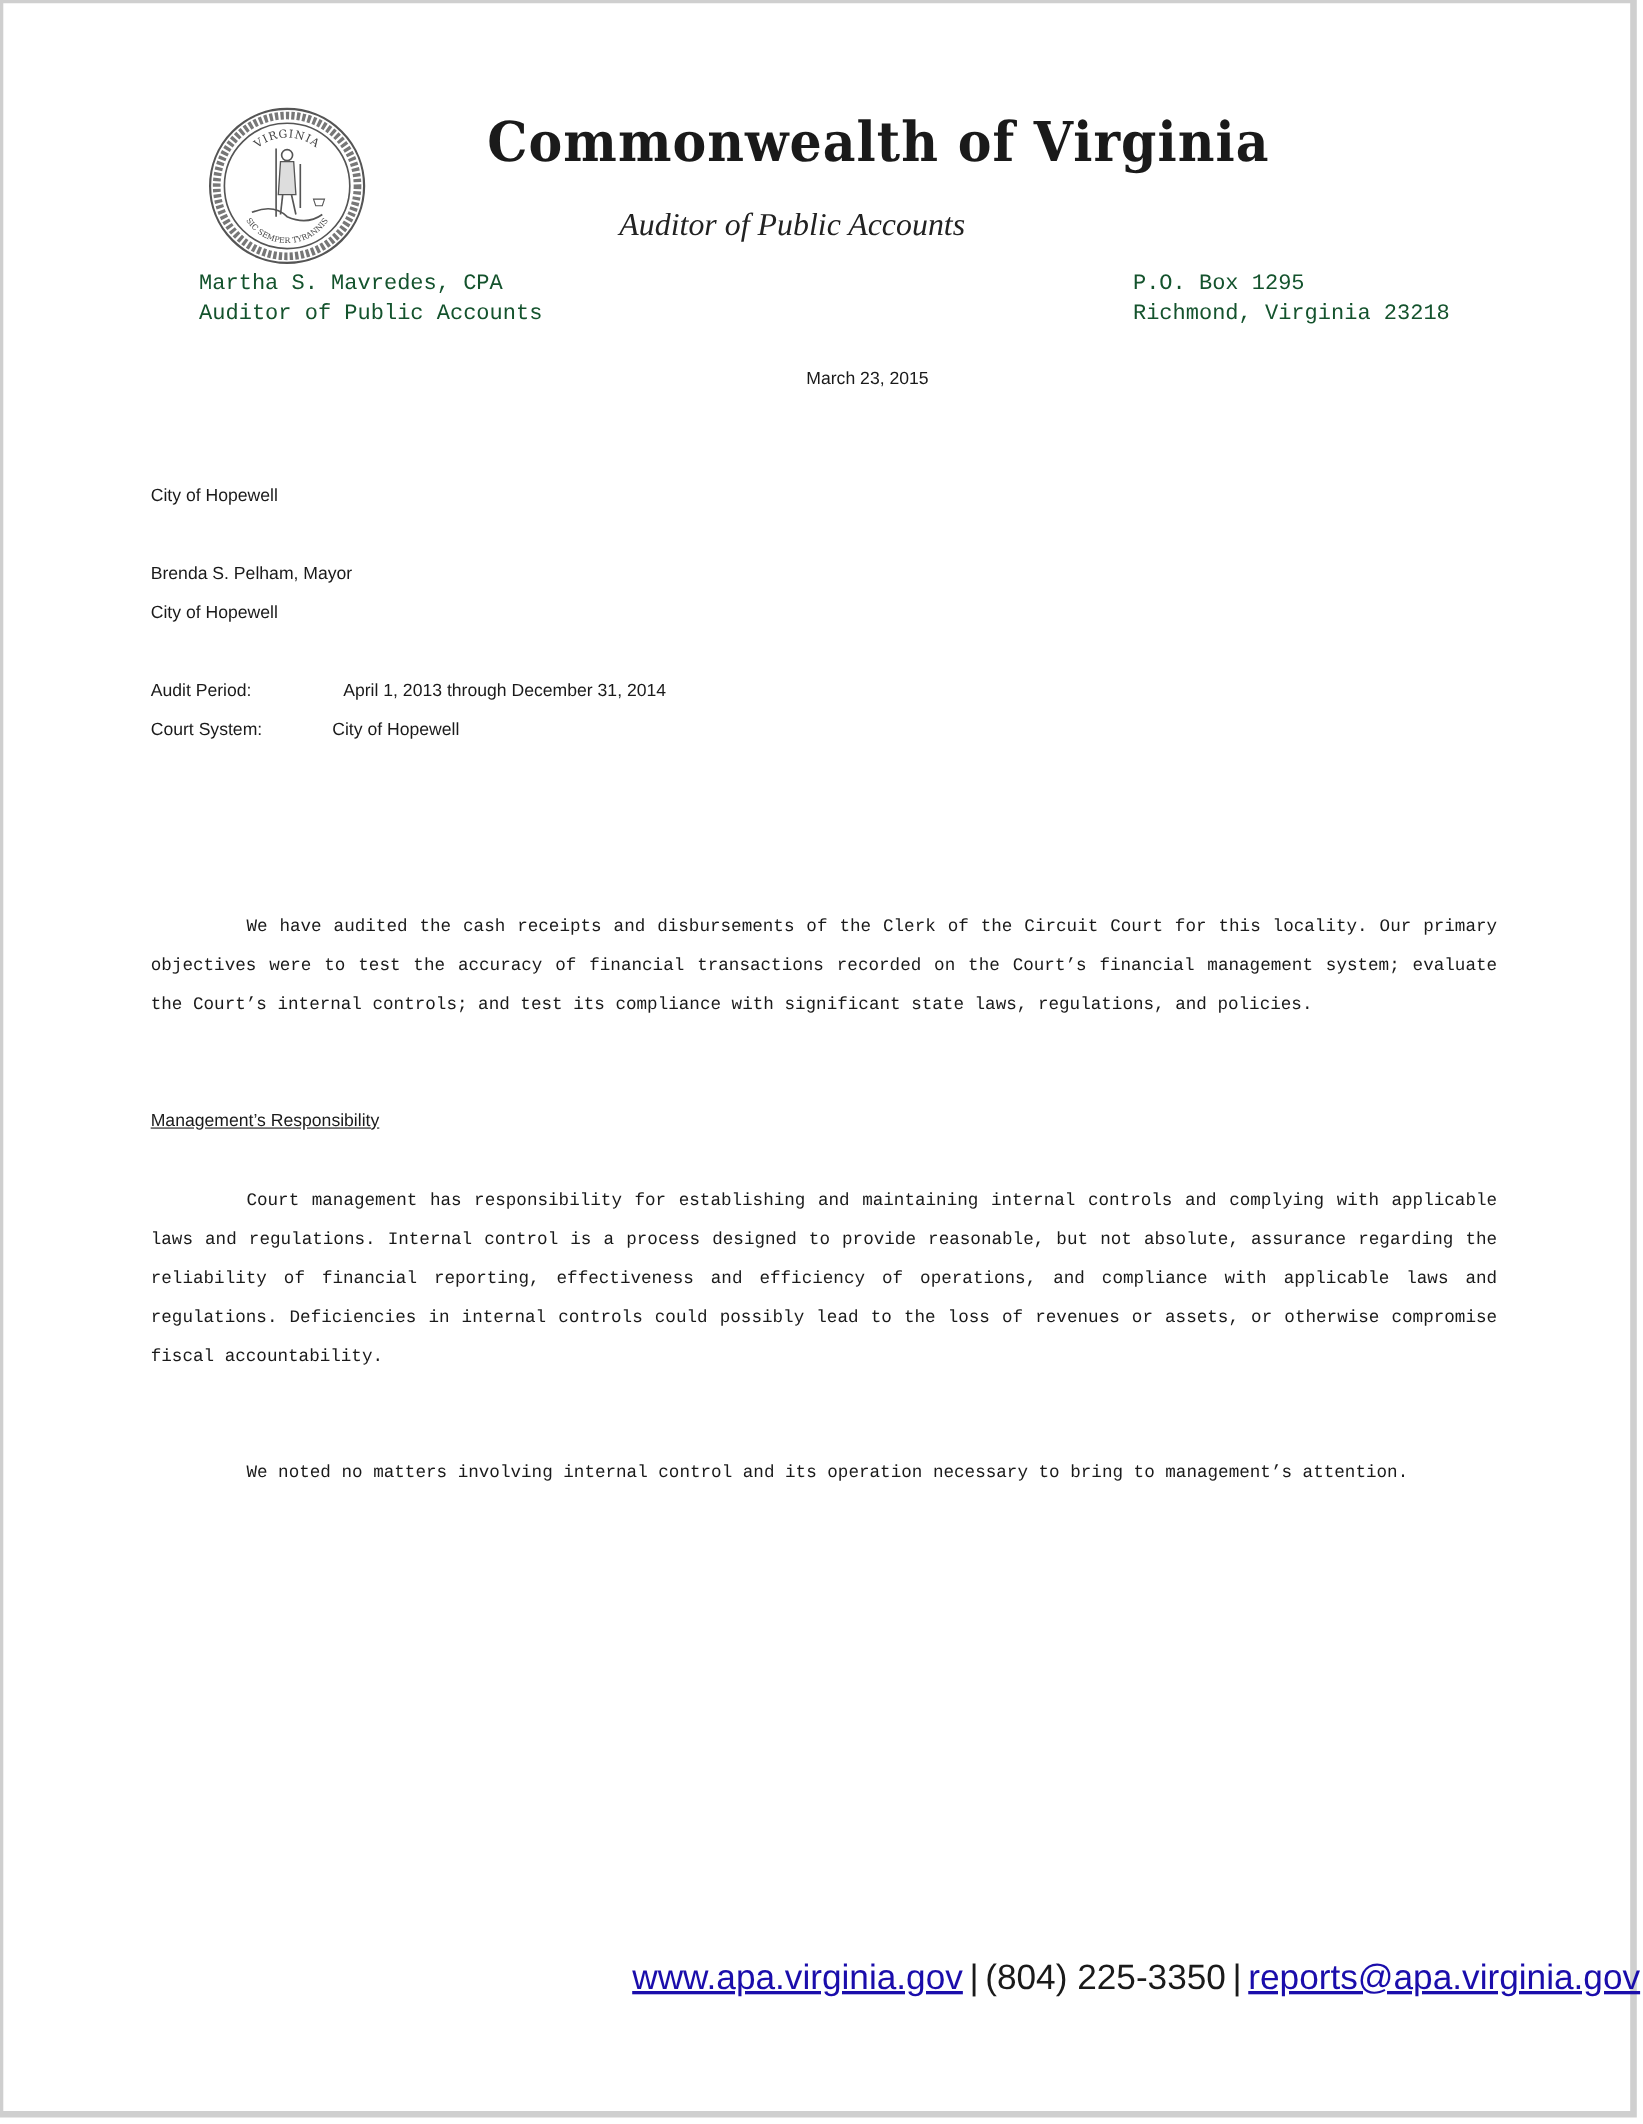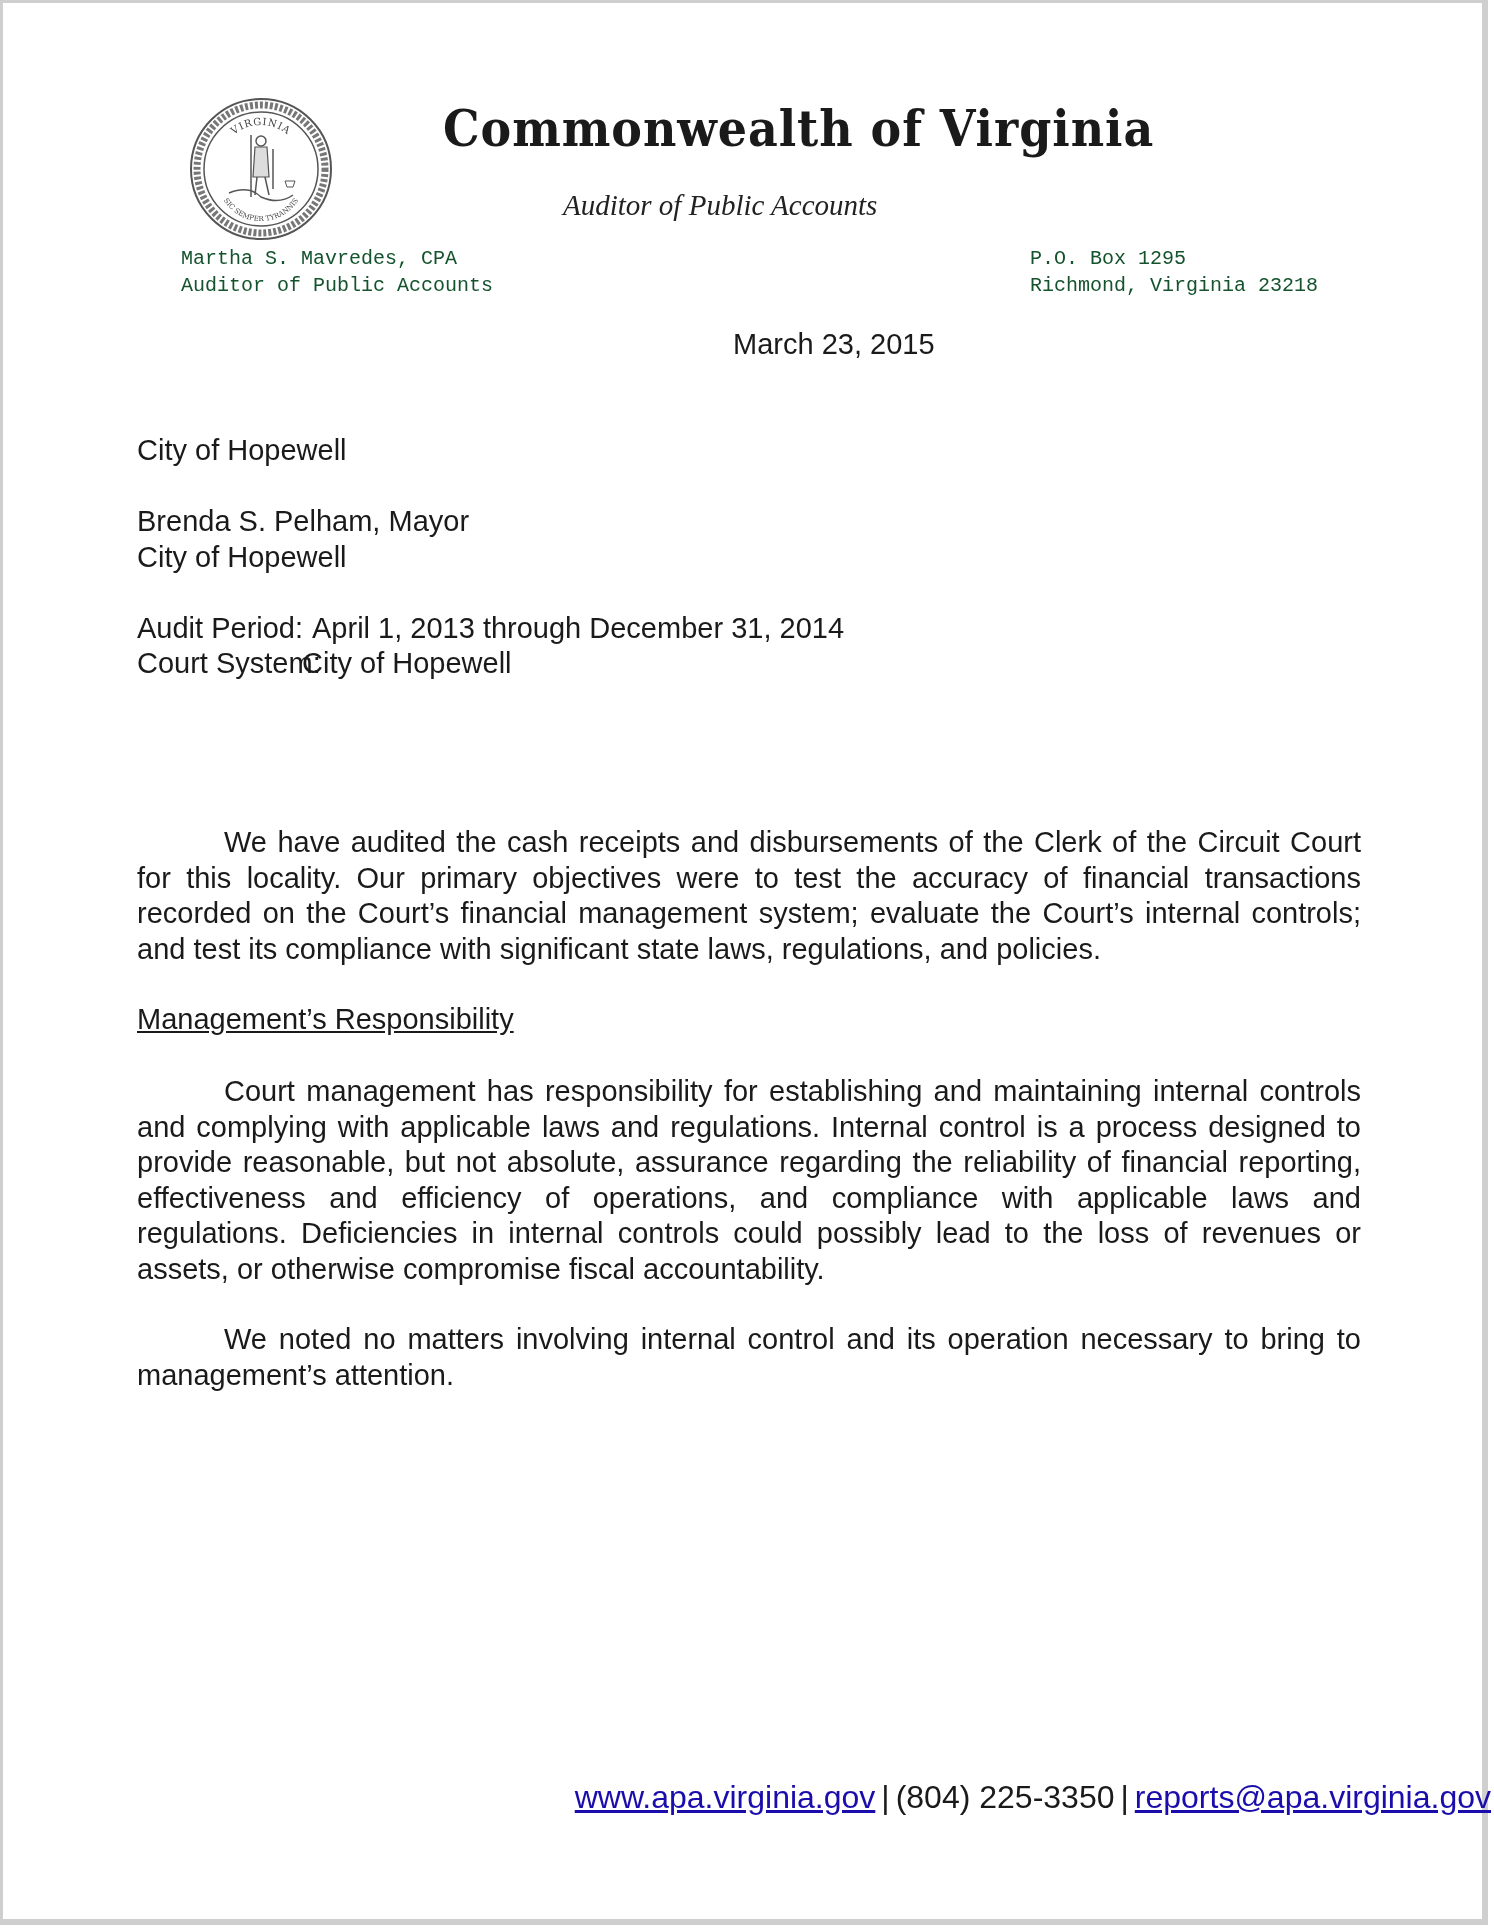--- a/index.html
+++ b/index.html
@@ -26,30 +26,30 @@
       font-family: "Liberation Serif", serif; font-style: italic; font-size: 29px; color: #222;
       white-space: nowrap;
     }
     .hdr-left, .hdr-right {
       position: absolute; top: 242px;
       font-family: Liberation Mono, monospace; font-size: 20px; color: #14532d; line-height: 27px;
     }
     .hdr-left { left: 178px; }
     .hdr-right { right: 164px; text-align: left; }
     .body-text {
-      font-family: "Liberation Sans", sans-serif; font-size: 29px; color: #1a1a1a;
+      font-family: "Liberation Sans", sans-serif; font-size: 16px; color: #1a1a1a;
       line-height: 35.5px;
     }
     .date { position: absolute; left: 730px; top: 324px; white-space: nowrap; }
     .addr { position: absolute; left: 134px; top: 430px; width: 1224px; }
     .addr div { height: 35.5px; white-space: nowrap; }
     .gap { height: 35.5px; }
     .label-col { display: inline-block; width: 175px; }
     .para {
-      position: absolute; left: 134px; width: 1224px; text-align: justify;
+      position: absolute; left: 134px; width: 1224px; text-align: justify; font-family: Liberation Mono, monospace;
     }
     .para .indent { display: inline-block; width: 87px; }
     .p1 { top: 822px; }
     .section-heading { position: absolute; left: 134px; top: 999px; text-decoration: underline; white-space: nowrap; }
     .p2 { top: 1071px; }
     .p3 { top: 1319px; }
     .footer {
       position: absolute; left: 0; top: 1776px; width: 1488px; text-align: right;
       font-family: "Liberation Sans", sans-serif; font-size: 32px; color: #1a1a1a;
     }

